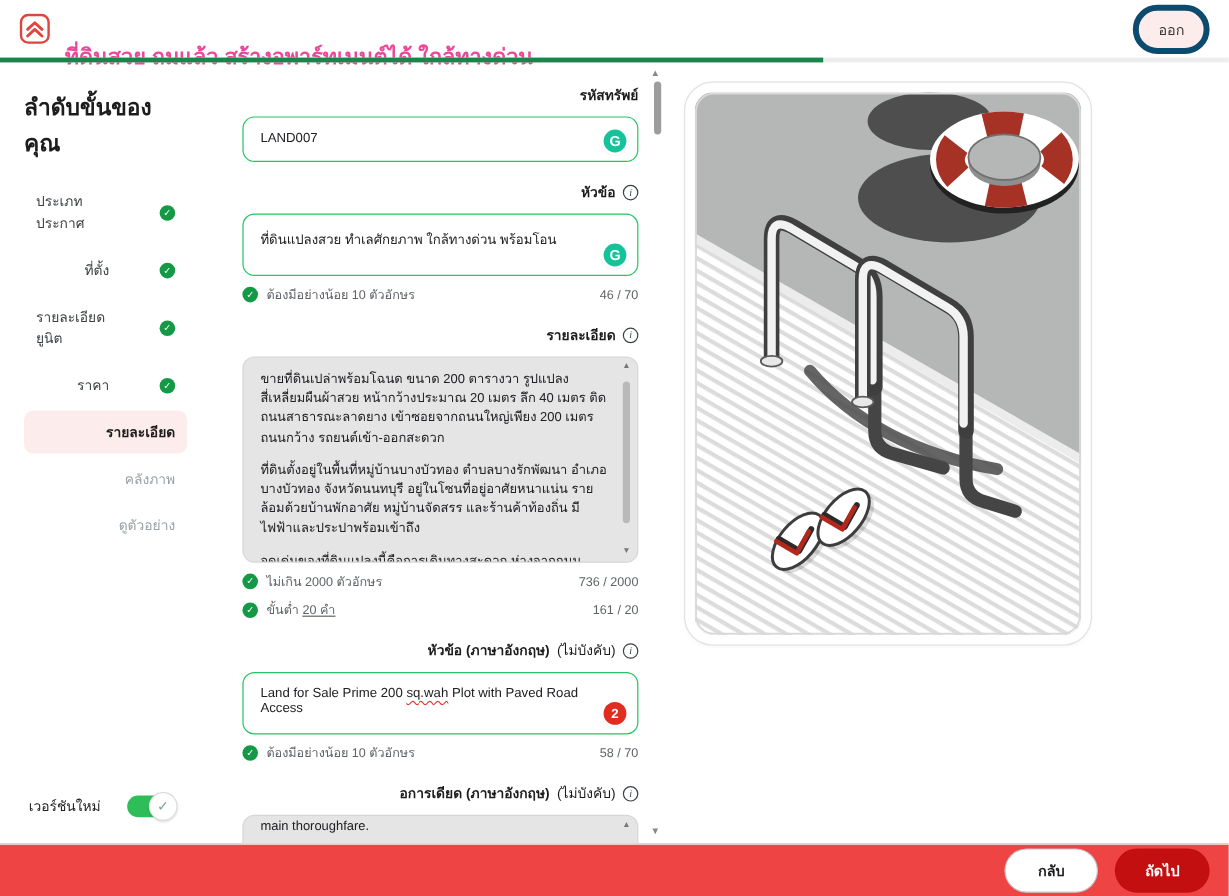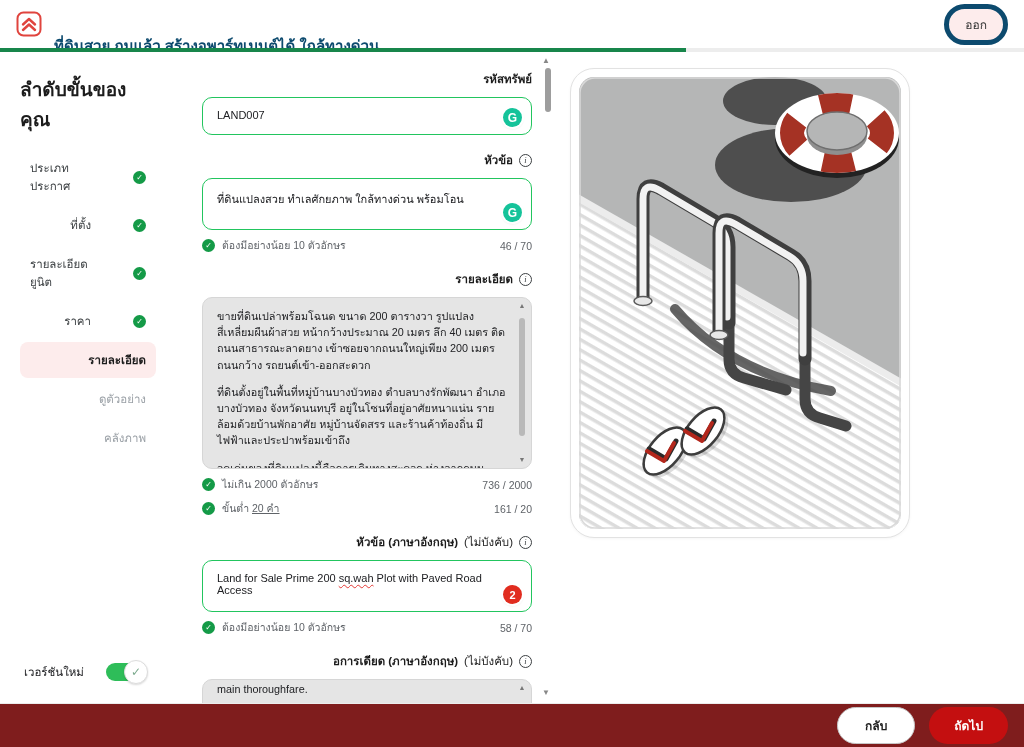--- a/index.html
+++ b/index.html
@@ -6,21 +6,21 @@
   html,body { width:1024px; height:747px; }
   body {
     font-family: "Liberation Sans","DejaVu Sans",sans-serif;
     color:#202124; background:#fff; overflow:hidden; font-size:12px;
   }
   .app { width:1024px; height:747px; display:flex; flex-direction:column; background:#fff; }
 
   
   .header { height:48px; display:flex; align-items:center; padding:0 16px; }
   .logo { width:26px; height:26px; flex:0 0 auto; }
-  .header-title { font-size:15px; font-weight:bold; margin-left:12px; color:#0c4a6e;margin-top:44px; }
+  .header-title { font-size:18px; font-weight:bold; margin-left:12px; color:#ec4899;margin-top:44px; }
   .exit-btn { margin-left:auto; background:#fdecec; border:5px solid #0c4a6e; border-radius:999px;
     padding:6px 16px; font-size:12px; color:#333; cursor:pointer; font-family:inherit; }
   .progress-track { height:4px; background:#ededed; }
   .progress-fill { height:100%; background:#18864b; }
 
   
   .content { flex:1; display:flex; overflow:hidden; }
 
   
   .sidebar { width:172px; padding:22px 16px 14px 20px; display:flex; flex-direction:column; }
@@ -82,21 +82,21 @@
   .ms-thumb { position:absolute; left:5px; top:16px; width:6px; height:44px; background:#9d9d9d; border-radius:3px; cursor:grab; }
 
   
   .preview { flex:1; padding:16px 0 0 12px; }
   .preview-card { width:340px; height:470px; border:1px solid #e2e2e2; border-radius:24px; background:#fff;
     padding:8px; box-shadow:0 1px 3px rgba(0,0,0,.04); }
   .preview-card svg { display:block; width:100%; height:100%; }
 
   
   .footer { height:44px; border-top:1px solid #ececec; display:flex; align-items:center;
-    justify-content:flex-end; gap:14px; padding:0 16px; background:#7f1d1d; }
+    justify-content:flex-end; gap:14px; padding:0 16px; background:#ef4444; }
   .btn-back { background:#fff; border:1px solid #c6c6c6; border-radius:999px; padding:8px 27px;
     font-size:12px; font-weight:bold; color:#1c1c1c; cursor:pointer; font-family:inherit; }
   .btn-next { background:#c40f10; border:none; border-radius:999px; padding:9px 25px;
     font-size:12px; font-weight:bold; color:#fff; cursor:pointer; font-family:inherit; }
 </style>
 </head>
 <body>
 
 <div class="app">
 
@@ -133,24 +133,24 @@
             <span class="check">✓</span>
           </div>
           <div class="side-item done">
             <span>ราคา</span>
             <span class="check">✓</span>
           </div>
           <div class="side-item active">
             <span>รายละเอียด</span>
           </div>
           <div class="side-item pending">
+            <span>คลังภาพ</span>
+          </div>
+          <div class="side-item pending">
             <span>ดูตัวอย่าง</span>
-          </div>
-          <div class="side-item pending">
-            <span>คลังภาพ</span>
           </div>
         </div>
       <div class="version-row">
         <span>เวอร์ชันใหม่</span>
         <span class="toggle">
           <span class="knob">✓</span>
         </span>
       </div>
     </div>
 

